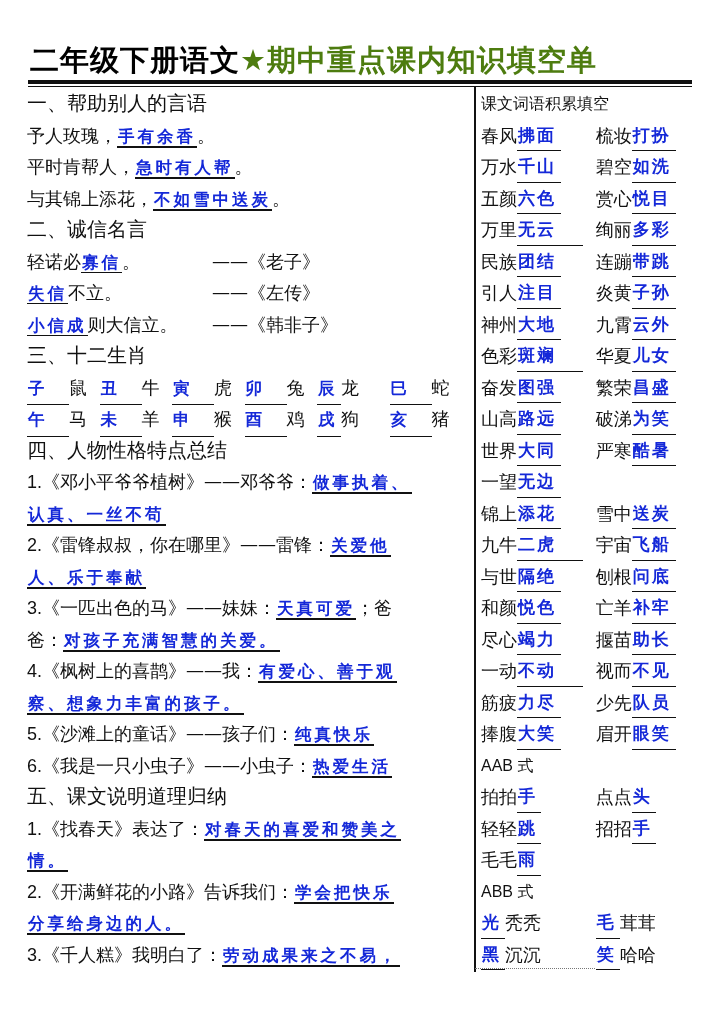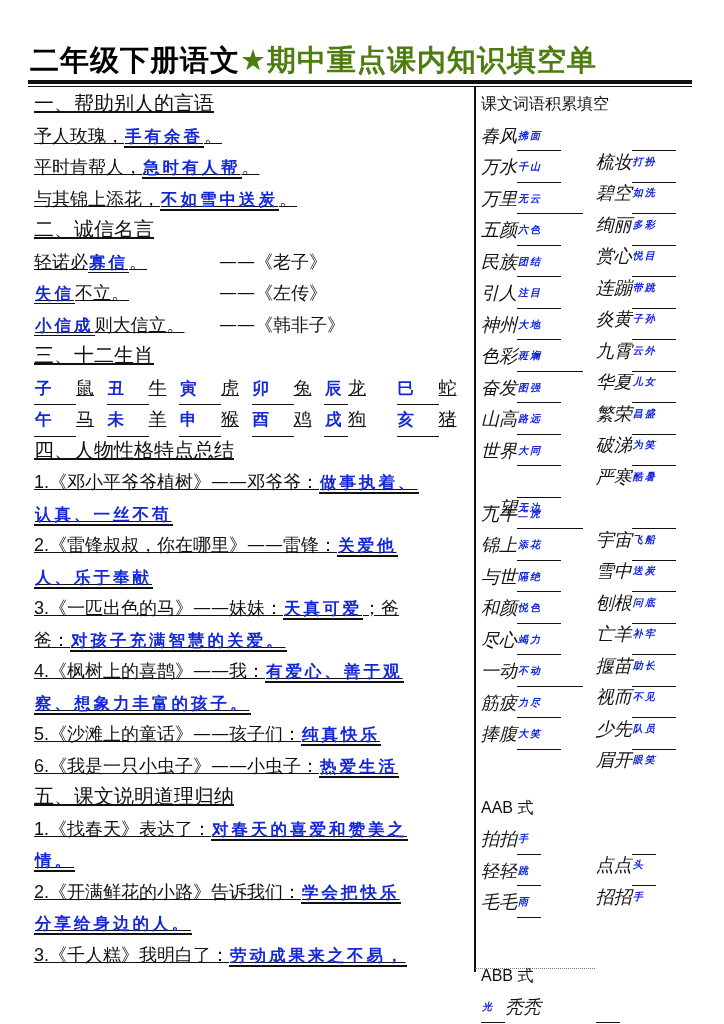--- a/index.html
+++ b/index.html
@@ -12,46 +12,46 @@
            font-size: 29px; line-height: 40px; white-space: nowrap; letter-spacing: 1px; }
   .title .black { color: #000000; }
   .title .red { color: #4d7c0f; }
   .rule-thick { position: absolute; left: 28px; top: 80px; width: 664px; height: 4px; background: #111; }
   .rule-thin { position: absolute; left: 28px; top: 86px; width: 664px; height: 1px; background: #111; }
 
   .divider { position: absolute; left: 474px; top: 87px; width: 2px; height: 885px; background: #111; }
   .bottom-dots { position: absolute; left: 475px; top: 968px; width: 120px; height: 3px;
                  border-top: 1px dotted #777; }
 
-  .left { position: absolute; left: 34px; top: 88px; width: 436px; text-decoration: underline; }
+  .left { position: absolute; left: 27px; top: 88px; width: 436px; }
   .right { position: absolute; left: 481px; top: 88px; width: 220px; }
 
   .line { height: 31.5px; line-height: 31.5px; font-size: 18px; white-space: nowrap; position: relative; }
   .heading { font-size: 20px; }
   .fill { color: #1428d8; font-weight: bold; font-family: "DejaVu Sans", "Liberation Sans", sans-serif;
           border-bottom: 2px solid #111; letter-spacing: 3px; font-size: 16.5px; padding: 0 1px; }
   .fill.thin { border-bottom-width: 1.5px; }
   .num { font-family: "Liberation Sans", sans-serif; font-size: 18px; }
   .src { position: absolute; left: 185px; }
 
   .zodiac { display: flex; }
   .zodiac .cell { width: 72.5px; white-space: nowrap; }
   .zodiac .cell .fill { display: inline-block; min-width: 40px; letter-spacing: 0; }
   .zodiac .cell .fill.short { min-width: 22px; }
 
   .rrow { display: flex; height: 31.5px; line-height: 31.5px; font-size: 18px; white-space: nowrap; }
-  .rrow .pair { display: flex; font-style: italic; }
+  .rrow .pair { display: flex; }
   .rrow .pair1 { width: 120px; }
-  .rrow .pair2 { width: 110px; margin-top: 26px; }
-  .rrow .fill { display: inline-block; width: 42px; letter-spacing: 2px; font-size: 10px; }
+  .rrow .pair2 { width: 110px; }
+  .rrow .fill { display: inline-block; width: 42px; letter-spacing: 2px; font-size: 17px; }
   .rrow .fill.wide { width: 64px; }
   .rrow .fill.one { width: 22px; }
   .rrow .fill.pre { width: 22px; text-align: left; }
   .rhead { font-size: 16px; height: 31.5px; line-height: 31.5px; }
-  .label-latin { font-family: "Liberation Sans", sans-serif; margin-top: 42px; }
+  .label-latin { font-family: "Liberation Sans", sans-serif; }
 </style>
 </head>
 <body>
 
 <div class="page">
 
   <div class="title">
     <span class="black">二年级下册语文</span><span class="red">★期中重点课内知识填空单</span>
   </div>
   <div class="rule-thick"></div>
@@ -173,40 +173,40 @@
             <span>万水</span>
             <span class="fill thin">千山</span>
           </span>
           <span class="pair pair2">
             <span>碧空</span>
             <span class="fill thin">如洗</span>
           </span>
         </div>
         <div class="rrow">
           <span class="pair pair1">
+            <span>五颜</span>
+            <span class="fill thin">六色</span>
+          </span>
+          <span class="pair pair2">
+            <span>赏心</span>
+            <span class="fill thin">悦目</span>
+          </span>
+        </div>
+        <div class="rrow">
+          <span class="pair pair1">
             <span>万里</span>
             <span class="fill thin wide">无云</span>
           </span>
           <span class="pair pair2">
             <span>绚丽</span>
             <span class="fill thin">多彩</span>
           </span>
         </div>
         <div class="rrow">
           <span class="pair pair1">
-            <span>五颜</span>
-            <span class="fill thin">六色</span>
-          </span>
-          <span class="pair pair2">
-            <span>赏心</span>
-            <span class="fill thin">悦目</span>
-          </span>
-        </div>
-        <div class="rrow">
-          <span class="pair pair1">
             <span>民族</span>
             <span class="fill thin">团结</span>
           </span>
           <span class="pair pair2">
             <span>连蹦</span>
             <span class="fill thin">带跳</span>
           </span>
         </div>
         <div class="rrow">
           <span class="pair pair1">
@@ -269,36 +269,36 @@
           </span>
         </div>
         <div class="rrow">
           <span class="pair pair2">
             <span>一望</span>
             <span class="fill thin">无边</span>
           </span>
         </div>
         <div class="rrow">
           <span class="pair pair1">
+            <span>锦上</span>
+            <span class="fill thin">添花</span>
+          </span>
+          <span class="pair pair2">
+            <span>雪中</span>
+            <span class="fill thin">送炭</span>
+          </span>
+        </div>
+        <div class="rrow">
+          <span class="pair pair1">
             <span>九牛</span>
             <span class="fill thin wide">二虎</span>
           </span>
           <span class="pair pair2">
             <span>宇宙</span>
             <span class="fill thin">飞船</span>
-          </span>
-        </div>
-        <div class="rrow">
-          <span class="pair pair1">
-            <span>锦上</span>
-            <span class="fill thin">添花</span>
-          </span>
-          <span class="pair pair2">
-            <span>雪中</span>
-            <span class="fill thin">送炭</span>
           </span>
         </div>
         <div class="rrow">
           <span class="pair pair1">
             <span>与世</span>
             <span class="fill thin">隔绝</span>
           </span>
           <span class="pair pair2">
             <span>刨根</span>
             <span class="fill thin">问底</span>

